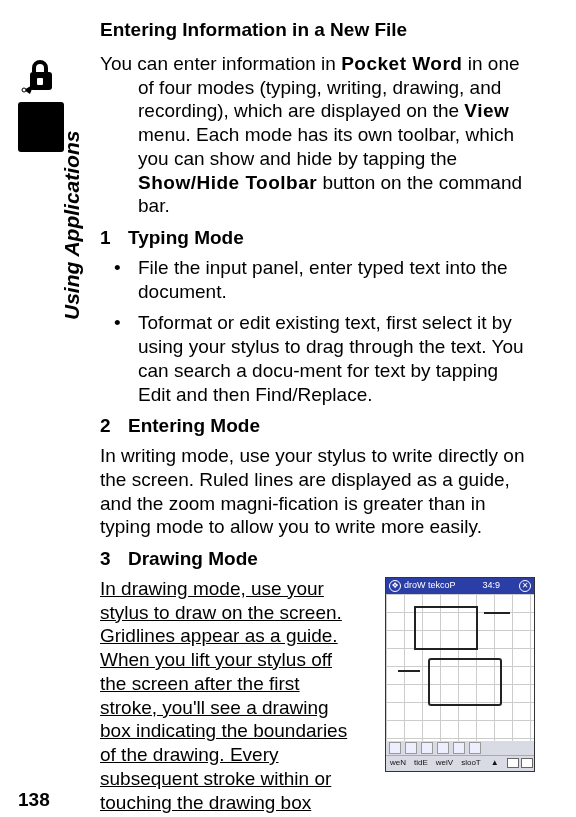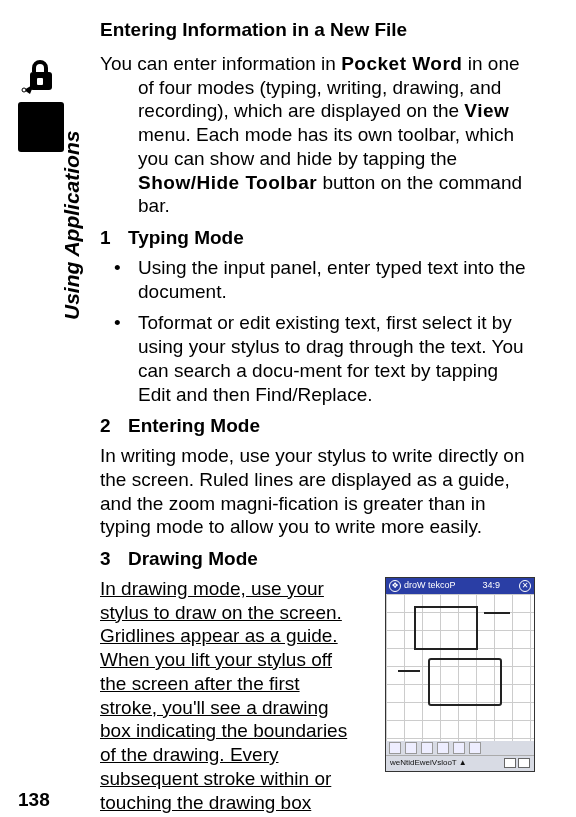--- a/index.html
+++ b/index.html
@@ -199,21 +199,21 @@
     background: #eef; border: 1px solid #999; width: 10px; height: 10px;
     display: inline-block;
   }
   .shot-menu {
     position: absolute;
     left: 0; right: 0; bottom: 0;
     height: 15px;
     background: #d8dbe4;
     display: flex;
     align-items: center;
-    gap: 0;
+    gap: 8px;
     padding: 0 4px;
     font-size: 8px;
     color: #111;
     border-top: 1px solid #aaa;
     justify-content: flex-start;
   }
   .shot-menu .kb {
     margin-left: auto;
     display: flex; gap: 2px;
   }
@@ -250,21 +250,21 @@
     <h2 class="section-title">Entering Information in a New File</h2>
 
     <p class="para intro-hang">
       <span>You can enter information in </span><span class="bold-ui">Pocket Word</span><span> in one of four modes (typing, writing, drawing, and recording), which are displayed on the </span><span class="bold-ui">View</span><span> menu. Each mode has its own toolbar, which you can show and hide by tapping the </span><span class="bold-ui">Show/Hide Toolbar</span><span> button on the command bar.</span>
     </p>
 
     <div class="num-head">
       <span class="num">1</span><span>Typing Mode</span>
     </div>
     <ul class="bullets">
-      <li>Using the input panel, enter typed text into the document.</li>
+      <li>File the input panel, enter typed text into the document.</li>
       <li>Toformat or edit existing text, first select it by using your stylus to drag through the text. You can search a docu-ment for text by tapping Edit and then Find/Replace.</li>
     </ul>
 
     <div class="num-head">
       <span class="num">2</span><span>Entering Mode</span>
     </div>
     <p class="para">In writing mode, use your stylus to write directly on the screen. Ruled lines are displayed as a guide, and the zoom magni-fication is greater than in typing mode to allow you to write more easily.</p>
 
     <div class="num-head">
       <span class="num">3</span><span>Drawing Mode</span>

